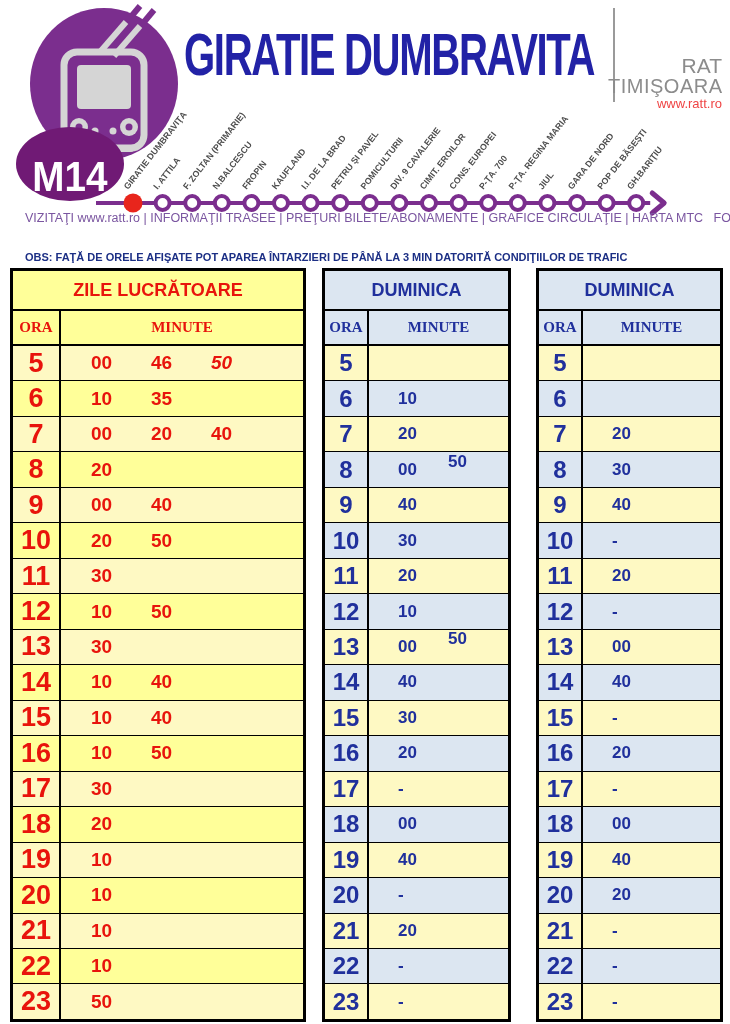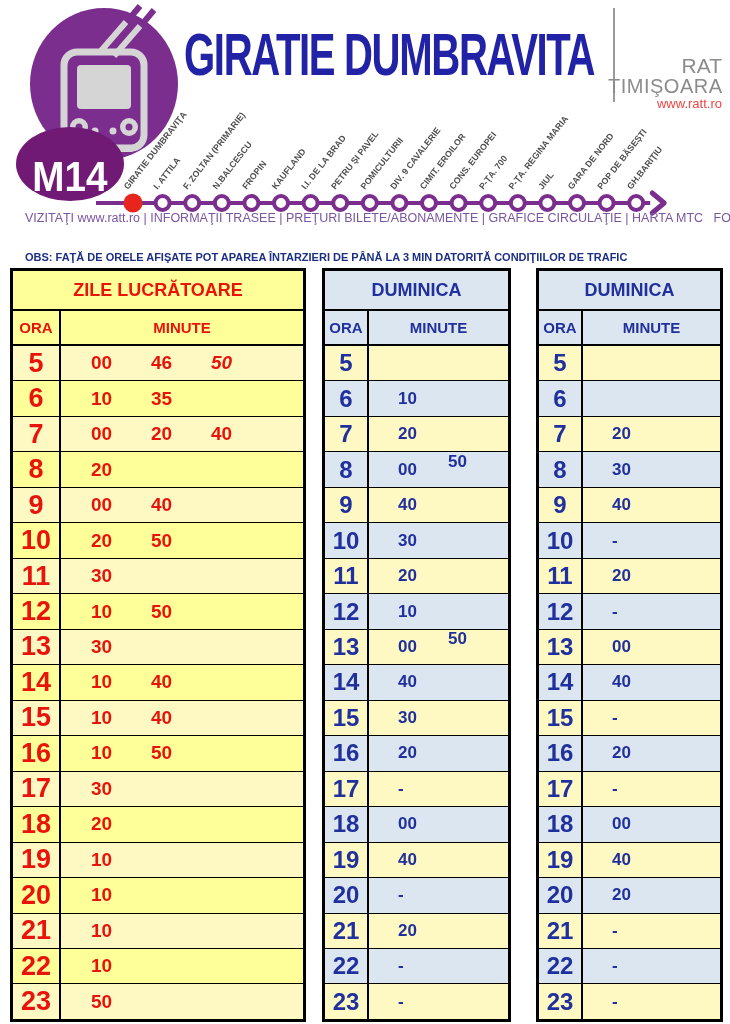--- a/index.html
+++ b/index.html
@@ -27,21 +27,21 @@
 
   
   .links{position:absolute;left:25px;top:211px;font-size:12.5px;color:#7a55a0;white-space:pre;}
   .obs{position:absolute;left:25px;top:227px;font-size:11px;font-weight:bold;color:#1c2f85;margin-top:24px;}
 
   
   .tt{position:absolute;top:268px;height:754px;display:flex;flex-direction:column;
       border:3px solid #000;box-sizing:border-box;background:#fef9c3;}
   .tt-title{height:38px;flex:0 0 38px;display:flex;align-items:center;justify-content:center;
       font-weight:bold;font-size:18px;border-bottom:2px solid #000;}
-  .tt-head{height:33px;flex:0 0 33px;display:flex;border-bottom:2px solid #000;font-weight:bold;font-size:15px;}
+  .tt-head{height:33px;flex:0 0 33px;display:flex;border-bottom:2px solid #000;font-weight:bold;font-size:15px;font-family:Liberation Serif, serif;}
   .tt-head .ora{display:flex;align-items:center;justify-content:center;border-right:2px solid #000;box-sizing:border-box;}
   .tt-head .min{flex:1;display:flex;align-items:center;justify-content:center;}
   .tt-body{flex:1;display:flex;flex-direction:column;}
   .row{flex:1;display:flex;border-bottom:1.5px solid #000;box-sizing:border-box;}
   .row:last-child{border-bottom:none;}
   .hour{display:flex;align-items:center;justify-content:center;font-weight:bold;
         border-right:2px solid #000;box-sizing:border-box;}
   .mins{flex:1;display:flex;align-items:center;font-weight:bold;margin-left:15px;}
   .mins span{display:inline-block;}
   .it{font-style:italic;}

